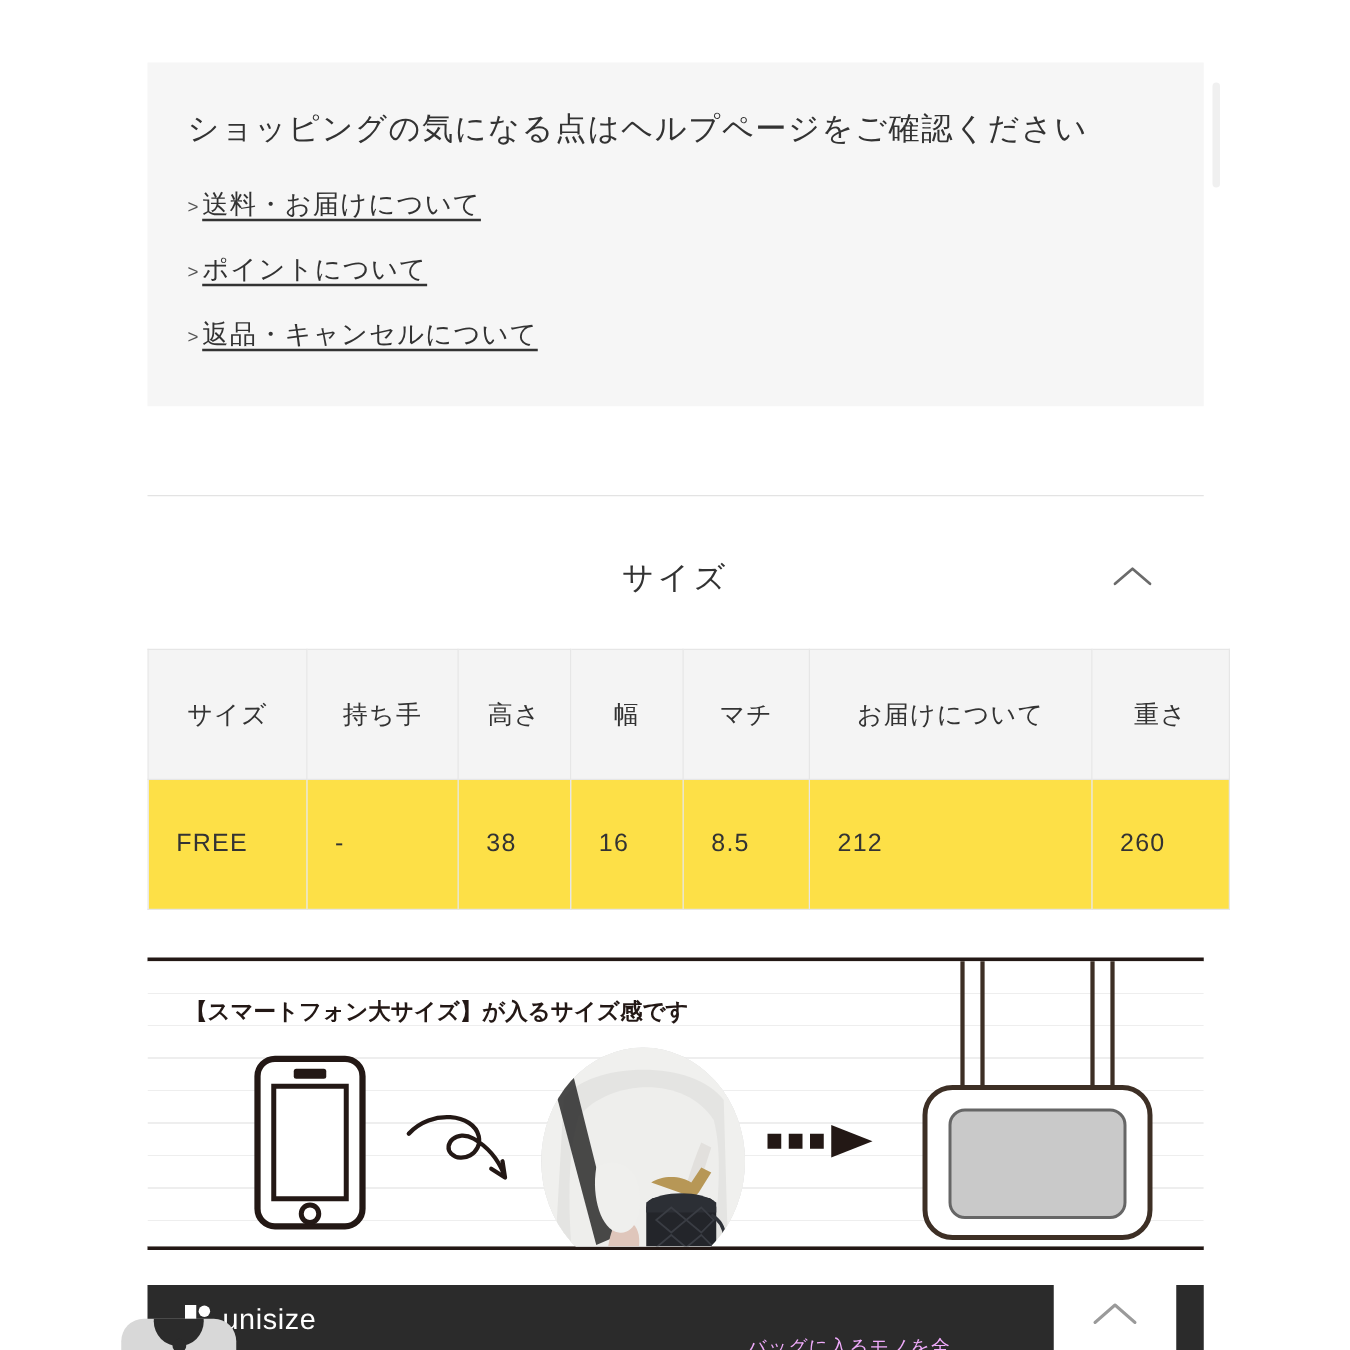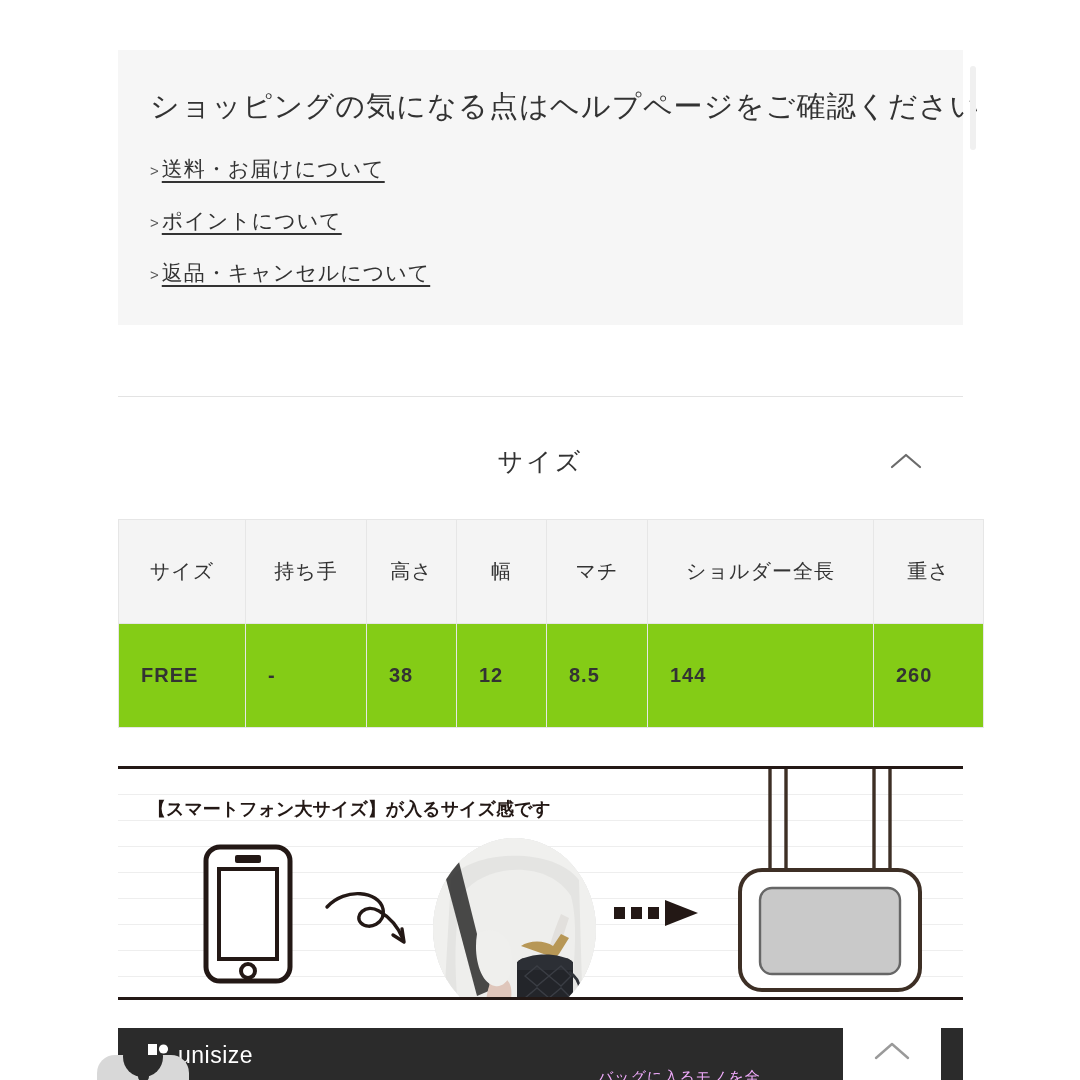--- a/index.html
+++ b/index.html
@@ -28,21 +28,21 @@
     position: absolute;
     left: 118px;
     top: 50px;
     width: 845px;
     height: 275px;
     background: #f6f6f6;
     box-sizing: border-box;
     padding: 36px 32px 0 32px;
   }
   .help-title {
-    font-size: 29px;
+    font-size: 25px;
     color: #333333;
     letter-spacing: 1.2px;
     line-height: 1.4;
     white-space: nowrap;
   }
   .help-links {
     margin-top: 28px;
   }
   .help-link-row {
     display: flex;
@@ -132,26 +132,25 @@
     color: #333333;
     letter-spacing: 1px;
   }
   table.size-table th {
     background: #f4f4f4;
     height: 101px;
     text-align: center;
     vertical-align: middle;
   }
   table.size-table td {
-    background: #84cc16;
+    background: #fde047;
     height: 101px;
     text-align: left;
     vertical-align: middle;
     padding-left: 22px;
-    font-weight: bold;
   }
   td.cell-idx-1 { padding-left: 26px; }
   .col-0 { width: 124px; }
   .col-1 { width: 118px; }
   .col-2 { width: 87px; }
   .col-3 { width: 87px; }
   .col-4 { width: 98px; }
   .col-5 { width: 223px; }
   .col-6 { width: 107px; }
 
@@ -349,32 +348,32 @@
 
   <div class="size-table-wrap">
     <table class="size-table">
       <thead>
         <tr>
           <th class="col-0">サイズ</th>
           <th class="col-1">持ち手</th>
           <th class="col-2">高さ</th>
           <th class="col-3">幅</th>
           <th class="col-4">マチ</th>
-          <th class="col-5">ショルダー全長</th>
+          <th class="col-5">お届けについて</th>
           <th class="col-6">重さ</th>
         </tr>
       </thead>
       <tbody>
         <tr>
           <td class="col-0 cell-idx-1">FREE</td>
           <td class="col-1 cell-idx-1">-</td>
           <td class="col-2 cell-idx-1">38</td>
-          <td class="col-3 cell-idx-1">12</td>
+          <td class="col-3 cell-idx-1">16</td>
           <td class="col-4 cell-idx-1">8.5</td>
-          <td class="col-5">144</td>
+          <td class="col-5">212</td>
           <td class="col-6 cell-idx-1">260</td>
         </tr>
       </tbody>
     </table>
   </div>
 
   <section class="promo-banner">
     <div class="promo-lines"></div>
 
     <div class="promo-title">【スマートフォン大サイズ】が入るサイズ感です</div>

